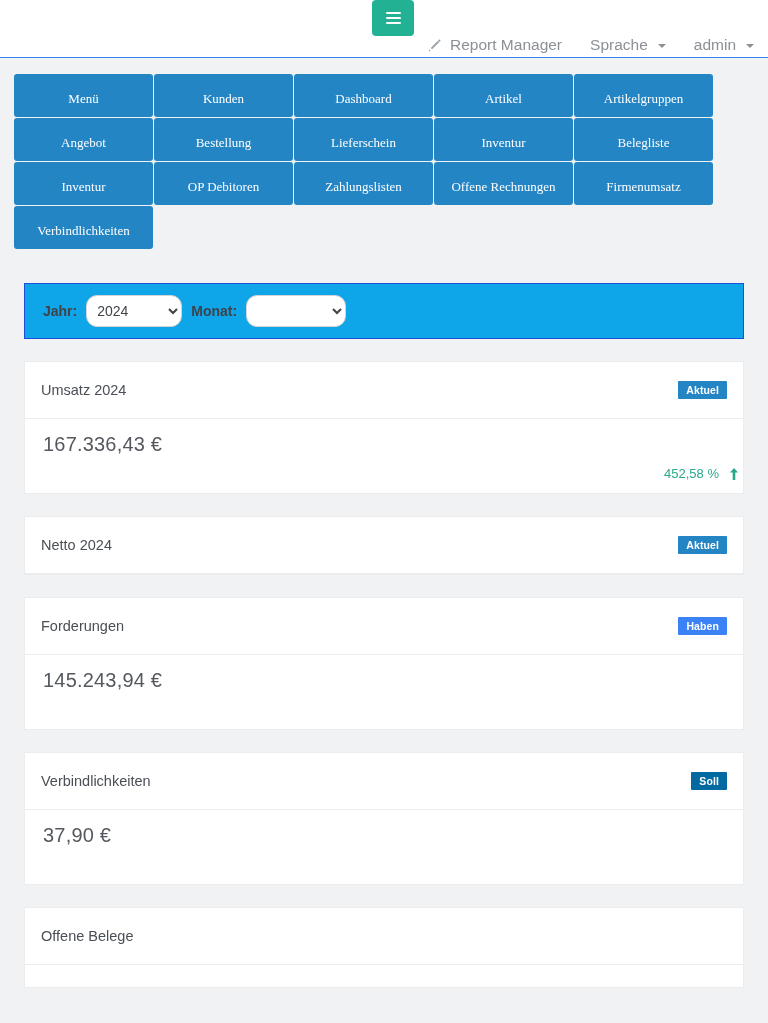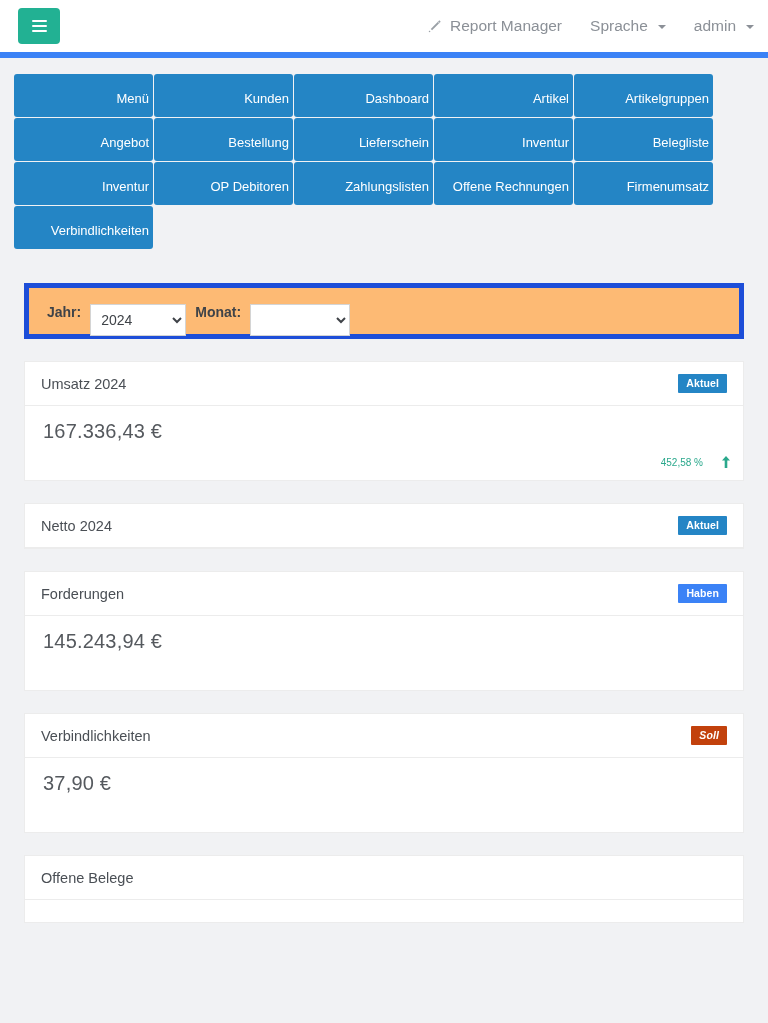--- a/index.html
+++ b/index.html
@@ -12,22 +12,23 @@
     -webkit-font-smoothing: antialiased;
   }
 
   
   .navbar {
     height: 58px;
     background: #ffffff;
     display: flex;
     align-items: center;
     padding: 0 0 0 18px;
-    border-bottom: 6px solid #3b82f6;
+    border-bottom: 1px solid #3b82f6;
     position: relative;
+    flex-direction: column;
   }
   .hamburger {
     width: 42px;
     height: 36px;
     background: #22b193;
     border: none;
     border-radius: 4px;
     display: flex;
     align-items: center;
     justify-content: center;
@@ -82,71 +83,71 @@
     display: grid;
     grid-template-columns: repeat(5, 139px);
     gap: 1px;
     width: 695px;
   }
   .menu-btn {
     background: #2485c5;
     color: #ffffff;
     border: none;
     font-size: 13px;
-    font-family: Liberation Sans, sans-serif;
+    font-family: Liberation Serif, serif;
     height: 43px;
     padding: 7px 4px 0 4px;
-    text-align: right;
+    text-align: center;
     cursor: pointer;
     line-height: 1.35;
     border-radius: 3px;
     overflow: hidden;
   }
 
   
   .content { padding: 34px 24px 0 24px; }
 
   .filter-panel {
-    background: #fdba74;
-    border: 5px solid #1d4ed8;
+    background: #0ea5e9;
+    border: 1px solid #1d4ed8;
     padding: 16px 18px;
     margin-bottom: 22px;
     display: flex;
-    align-items: flex-start;
+    align-items: center;
     gap: 0;
     height: 56px;
   }
   .filter-label {
     font-size: 14px;
     font-weight: bold;
     color: #3f4348;
     margin-right: 9px;
   }
   .filter-label.second { margin-left: 9px; }
   .select-box {
     height: 32px;
     border: 1px solid #d4d4d4;
     background: #ffffff;
     font-size: 14px;
     color: #3f4348;
     font-family: "Liberation Sans", sans-serif;
     padding: 0 6px;
-    border-radius: 0;
+    border-radius: 11px;
   }
   .select-year { width: 96px; }
   .select-month { width: 100px; }
 
   
   .card {
     background: #ffffff;
     border: 1px solid #ececec;
     margin-bottom: 22px;
   }
   .card-head {
-    height: 44px;
+    height: 57px;
     display: flex;
     align-items: center;
     padding: 0 16px;
     border-bottom: 1px solid #ececec;
     gap: 24px;
   }
   .card-title {
     font-size: 14.5px;
     color: #4a4f55;
   }
@@ -155,42 +156,42 @@
     font-size: 10.5px;
     font-weight: bold;
     color: #ffffff;
     padding: 4px 8px 4px 8px;
     border-radius: 1px;
     line-height: 1;
     letter-spacing: .1px;
   }
   .badge-aktuel { background: #2485c5; }
   .badge-haben  { background: #3b82f6; }
-  .badge-soll   { background: #c2410c; font-style: italic; }
+  .badge-soll   { background: #0369a1; }
 
   .card-body {
     padding: 14px 18px 16px 18px;
     min-height: 74px;
     position: relative;
   }
   .card-body.tall { min-height: 74px; }
   .value {
     font-size: 20px;
     color: #55595e;
     letter-spacing: .2px;
   }
   .delta {
     position: absolute;
-    right: 12px;
+    right: 4px;
     bottom: 12px;
     color: #2aa88c;
-    font-size: 10px;
-    display: flex;
-    align-items: center;
-    gap: 18px;
+    font-size: 13px;
+    display: flex;
+    align-items: center;
+    gap: 10px;
   }
   .delta-arrow { display: inline-block; width: 10px; height: 12px; }
   .card-empty .card-body { min-height: 22px; padding-bottom: 0; }
 </style>
 </head>
 <body>
 
 <div class="navbar">
   <button class="hamburger">
     <span class="bars">

